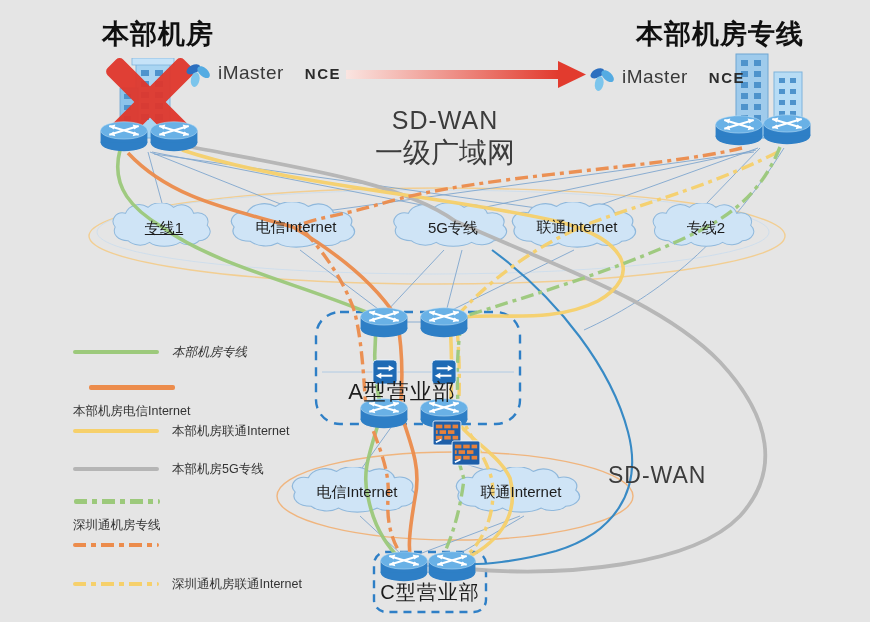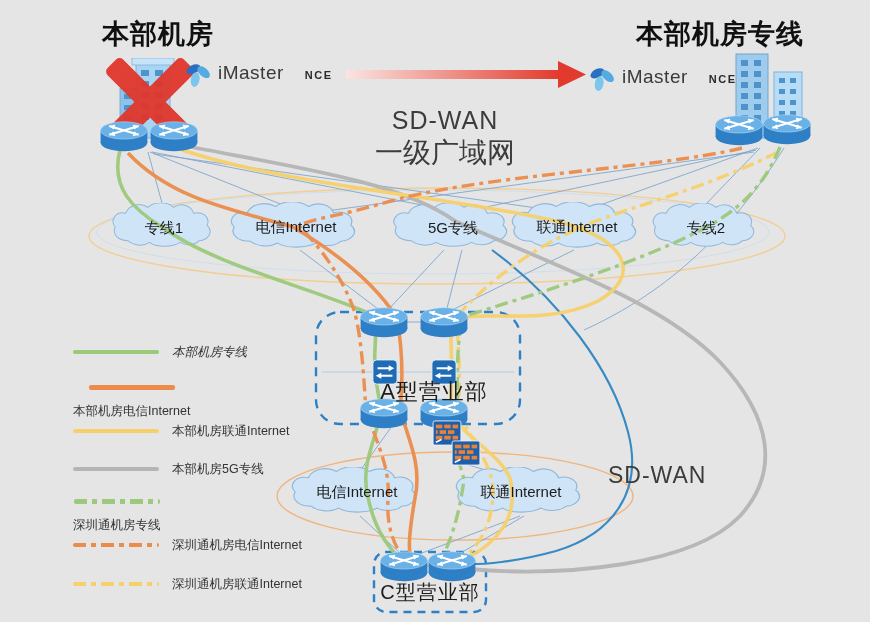--- a/index.html
+++ b/index.html
@@ -3,21 +3,21 @@
 <meta charset="utf-8">
 <style>
   html,body{margin:0;padding:0;background:#fff;}
   .stage{position:relative;width:870px;height:622px;background:#e5e5e5;overflow:hidden;
          font-family:"Liberation Sans","DejaVu Sans",sans-serif;color:#222;}
   .layer{position:absolute;left:0;top:0;width:870px;height:622px;}
   .abs{position:absolute;}
   .title{font-size:27px;font-weight:bold;color:#101010;letter-spacing:1px;}
   .nms{display:flex;align-items:baseline;gap:21px;color:#3a3a3a;}
   .nms .brand{font-size:19px;letter-spacing:.5px;}
-  .nms .suffix{font-size:11px;font-weight:bold;letter-spacing:1.5px;color:#2b2b2b;text-align:center;}
+  .nms .suffix{font-size:15px;font-weight:bold;letter-spacing:1.5px;color:#2b2b2b;text-align:center;}
   .wanlabel{text-align:center;color:#3c3c3c;line-height:1.18;}
   .wanlabel .l1{font-size:25px;letter-spacing:1px;}
   .wanlabel .l2{font-size:28px;}
   .wanlabel2{color:#3c3c3c;line-height:1.25;text-align:left;}
   .wanlabel2 .l1{font-size:23px;letter-spacing:1px;}
   .wanlabel2 .l2{font-size:19px;}
   .cloudlabel{position:absolute;text-align:center;font-size:15px;color:#1c1c1c;}
   .sitelabel{position:absolute;text-align:center;color:#1c1c1c;font-size:21px;letter-spacing:1px;}
   .lg-row{position:absolute;left:73px;display:flex;align-items:center;gap:13px;height:16px;}
   .sw{width:86px;height:4.5px;border-radius:2px;flex:0 0 auto;}
@@ -225,29 +225,29 @@
   </div>
 
   <div class="abs wanlabel" style="left:330px;top:106px;width:230px;">
     <div class="l1">SD-WAN</div>
     <div class="l2">一级广域网</div>
   </div>
   <div class="abs wanlabel2" style="left:608px;top:461px;">
     <div class="l1">SD-WAN</div>
   </div>
 
-  <div class="cloudlabel" style="left:108px;top:219px;width:112px;">专线1</div>
+  <div class="cloudlabel" style="left:108px;top:219px;width:112px;text-decoration:underline;">专线1</div>
   <div class="cloudlabel" style="left:225px;top:218px;width:142px;">电信Internet</div>
   <div class="cloudlabel" style="left:388px;top:219px;width:130px;">5G专线</div>
   <div class="cloudlabel" style="left:506px;top:218px;width:142px;">联通Internet</div>
   <div class="cloudlabel" style="left:648px;top:219px;width:116px;">专线2</div>
   <div class="cloudlabel" style="left:286px;top:483px;width:142px;">电信Internet</div>
   <div class="cloudlabel" style="left:450px;top:483px;width:142px;">联通Internet</div>
 
-  <div class="sitelabel" style="left:332px;top:377px;width:204px;font-size:22px;">A型营业部</div>
+  <div class="sitelabel" style="left:300px;top:377px;width:204px;font-size:22px;">A型营业部</div>
   <div class="sitelabel" style="left:366px;top:579px;width:128px;font-size:20px;">C型营业部</div>
 
   <div>
     <div class="lg-row" style="top:344px;font-style:italic;">
       <span class="sw solid" style="color: rgb(156, 201, 123);"></span>
       <span class="lg-label">本部机房专线</span>
     </div>
     <div class="lg-row" style="top:385px;flex-direction:column;">
       <span class="sw solid" style="color: rgb(236, 140, 76);"></span>
       <span class="lg-label">本部机房电信Internet</span>
@@ -259,21 +259,20 @@
     <div class="lg-row" style="top:461px;">
       <span class="sw solid" style="color: rgb(181, 181, 181);"></span>
       <span class="lg-label">本部机房5G专线</span>
     </div>
     <div class="lg-row" style="top:499px;flex-direction:column;">
       <span class="sw dash" style="color: rgb(156, 201, 123);"></span>
       <span class="lg-label">深圳通机房专线</span>
     </div>
     <div class="lg-row" style="top:537px;">
       <span class="sw dash" style="color: rgb(236, 140, 76);"></span>
-      <span class="lg-label">深圳通机房电信Internet</span>
     </div>
     <div class="lg-row" style="top:576px;">
       <span class="sw dash" style="color: rgb(246, 208, 107);"></span>
       <span class="lg-label">深圳通机房联通Internet</span>
     </div>
   </div>
 
 </div>
 
 </body></html>

